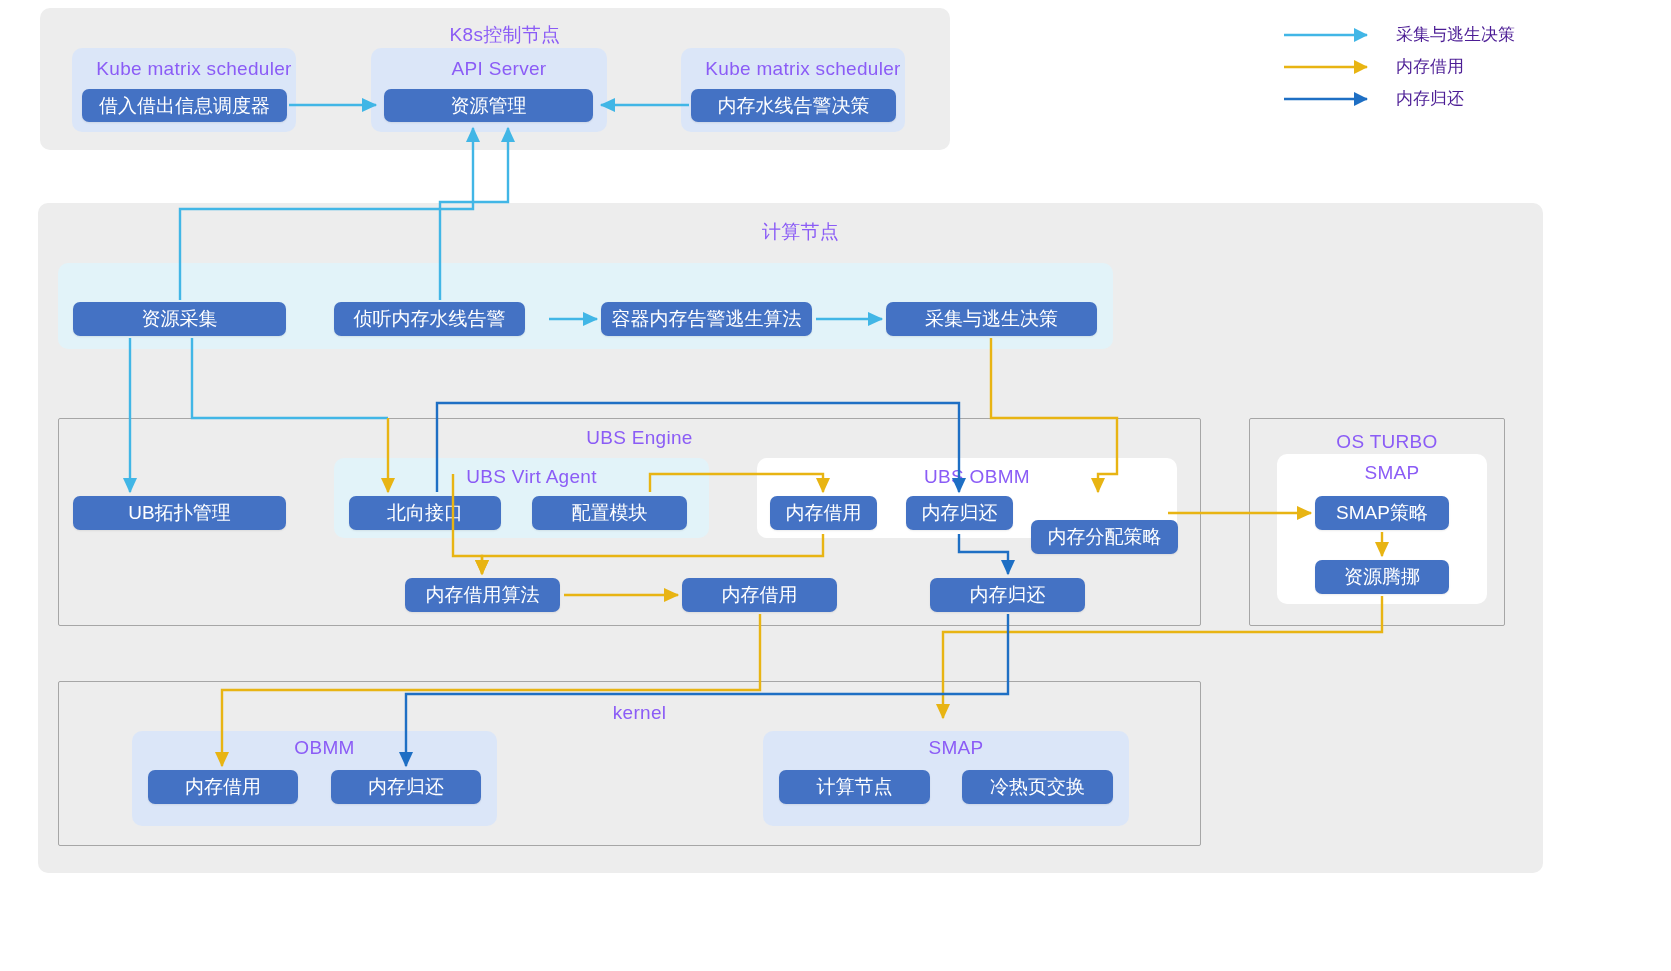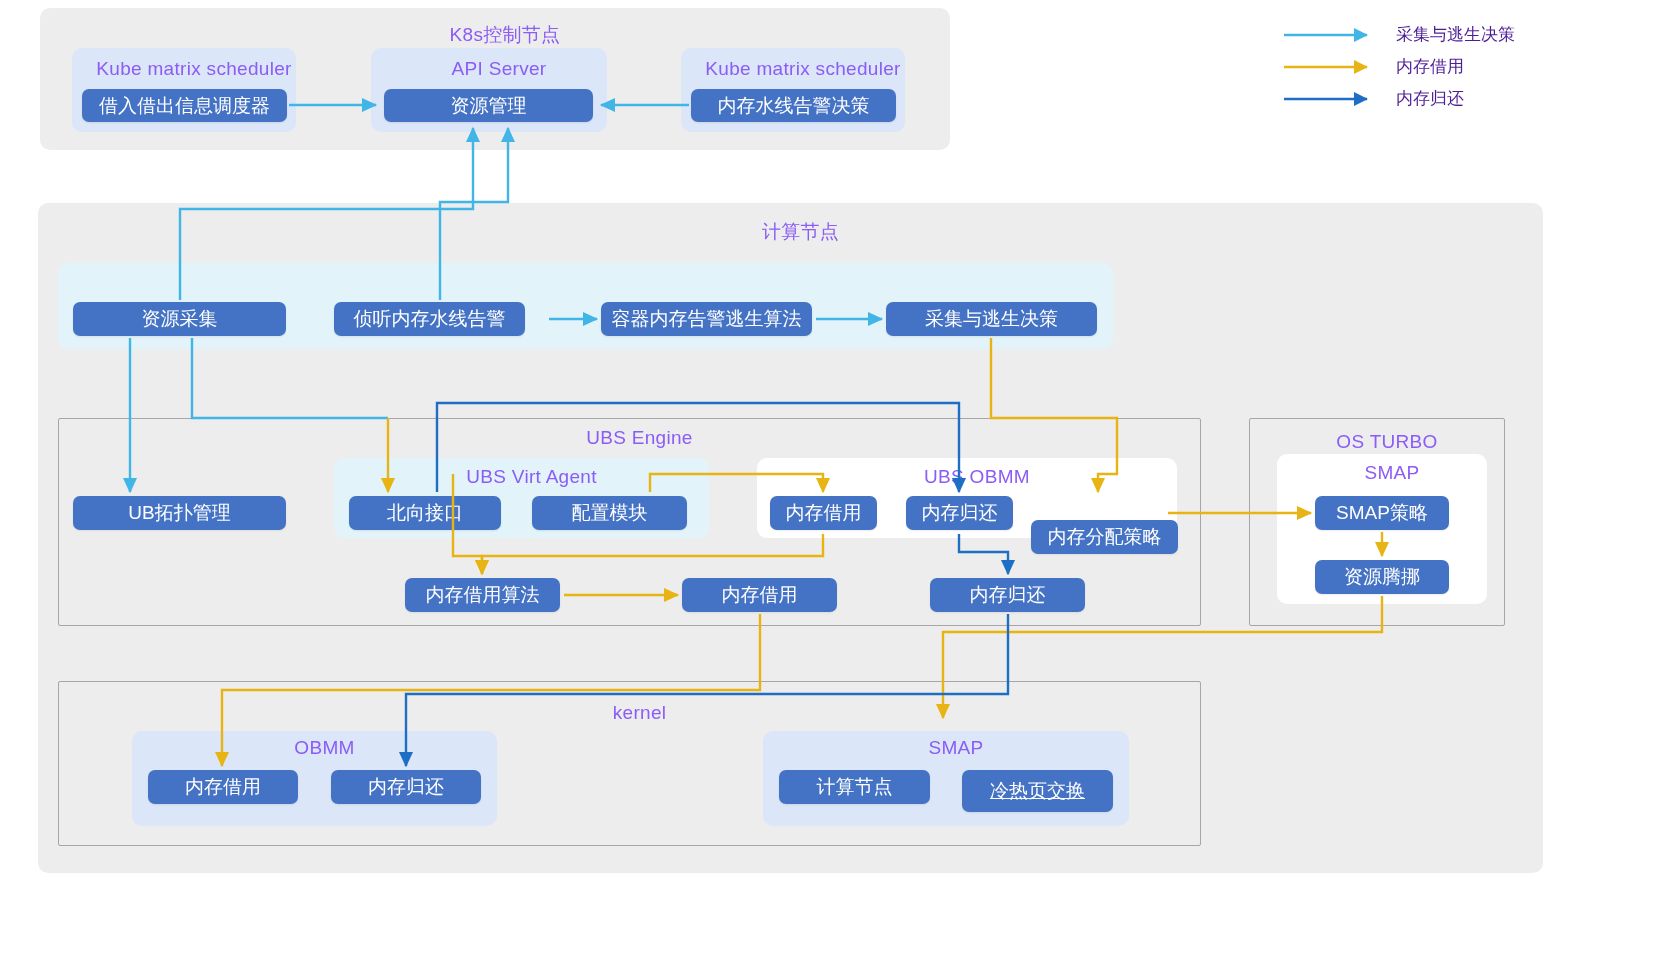--- a/index.html
+++ b/index.html
@@ -85,21 +85,21 @@
   <div class="panel-title" style="left:58px;top:702px;width:1143px;">kernel</div>
 
   <div class="panel panel-paleblue" style="left:132px;top:731px;width:365px;height:95px;"></div>
   <div class="panel-title" style="left:132px;top:737px;width:365px;">OBMM</div>
   <div class="node" style="left:148px;top:770px;width:150px;height:34px;">内存借用</div>
   <div class="node" style="left:331px;top:770px;width:150px;height:34px;">内存归还</div>
 
   <div class="panel panel-paleblue" style="left:763px;top:731px;width:366px;height:95px;"></div>
   <div class="panel-title" style="left:763px;top:737px;width:366px;">SMAP</div>
   <div class="node" style="left:779px;top:770px;width:151px;height:34px;">计算节点</div>
-  <div class="node" style="left:962px;top:770px;width:151px;height:42px;text-decoration:underline;">冷热页交换</div>
+  <div class="node" style="left:962px;top:770px;width:151px;height:34px;">冷热页交换</div>
 
   <div class="panel panel-outline" style="left:1249px;top:418px;width:256px;height:208px;"></div>
   <div class="panel-title" style="left:1249px;top:431px;width:256px;">OS TURBO</div>
 
   <div class="panel panel-white" style="left:1277px;top:454px;width:210px;height:150px;"></div>
   <div class="panel-title" style="left:1277px;top:462px;width:210px;">SMAP</div>
   <div class="node" style="left:1315px;top:496px;width:134px;height:34px;">SMAP策略</div>
   <div class="node" style="left:1315px;top:560px;width:134px;height:34px;">资源腾挪</div>
 
   <div class="legend" style="left:1283px;top:20px;width:340px;height:100px;">

